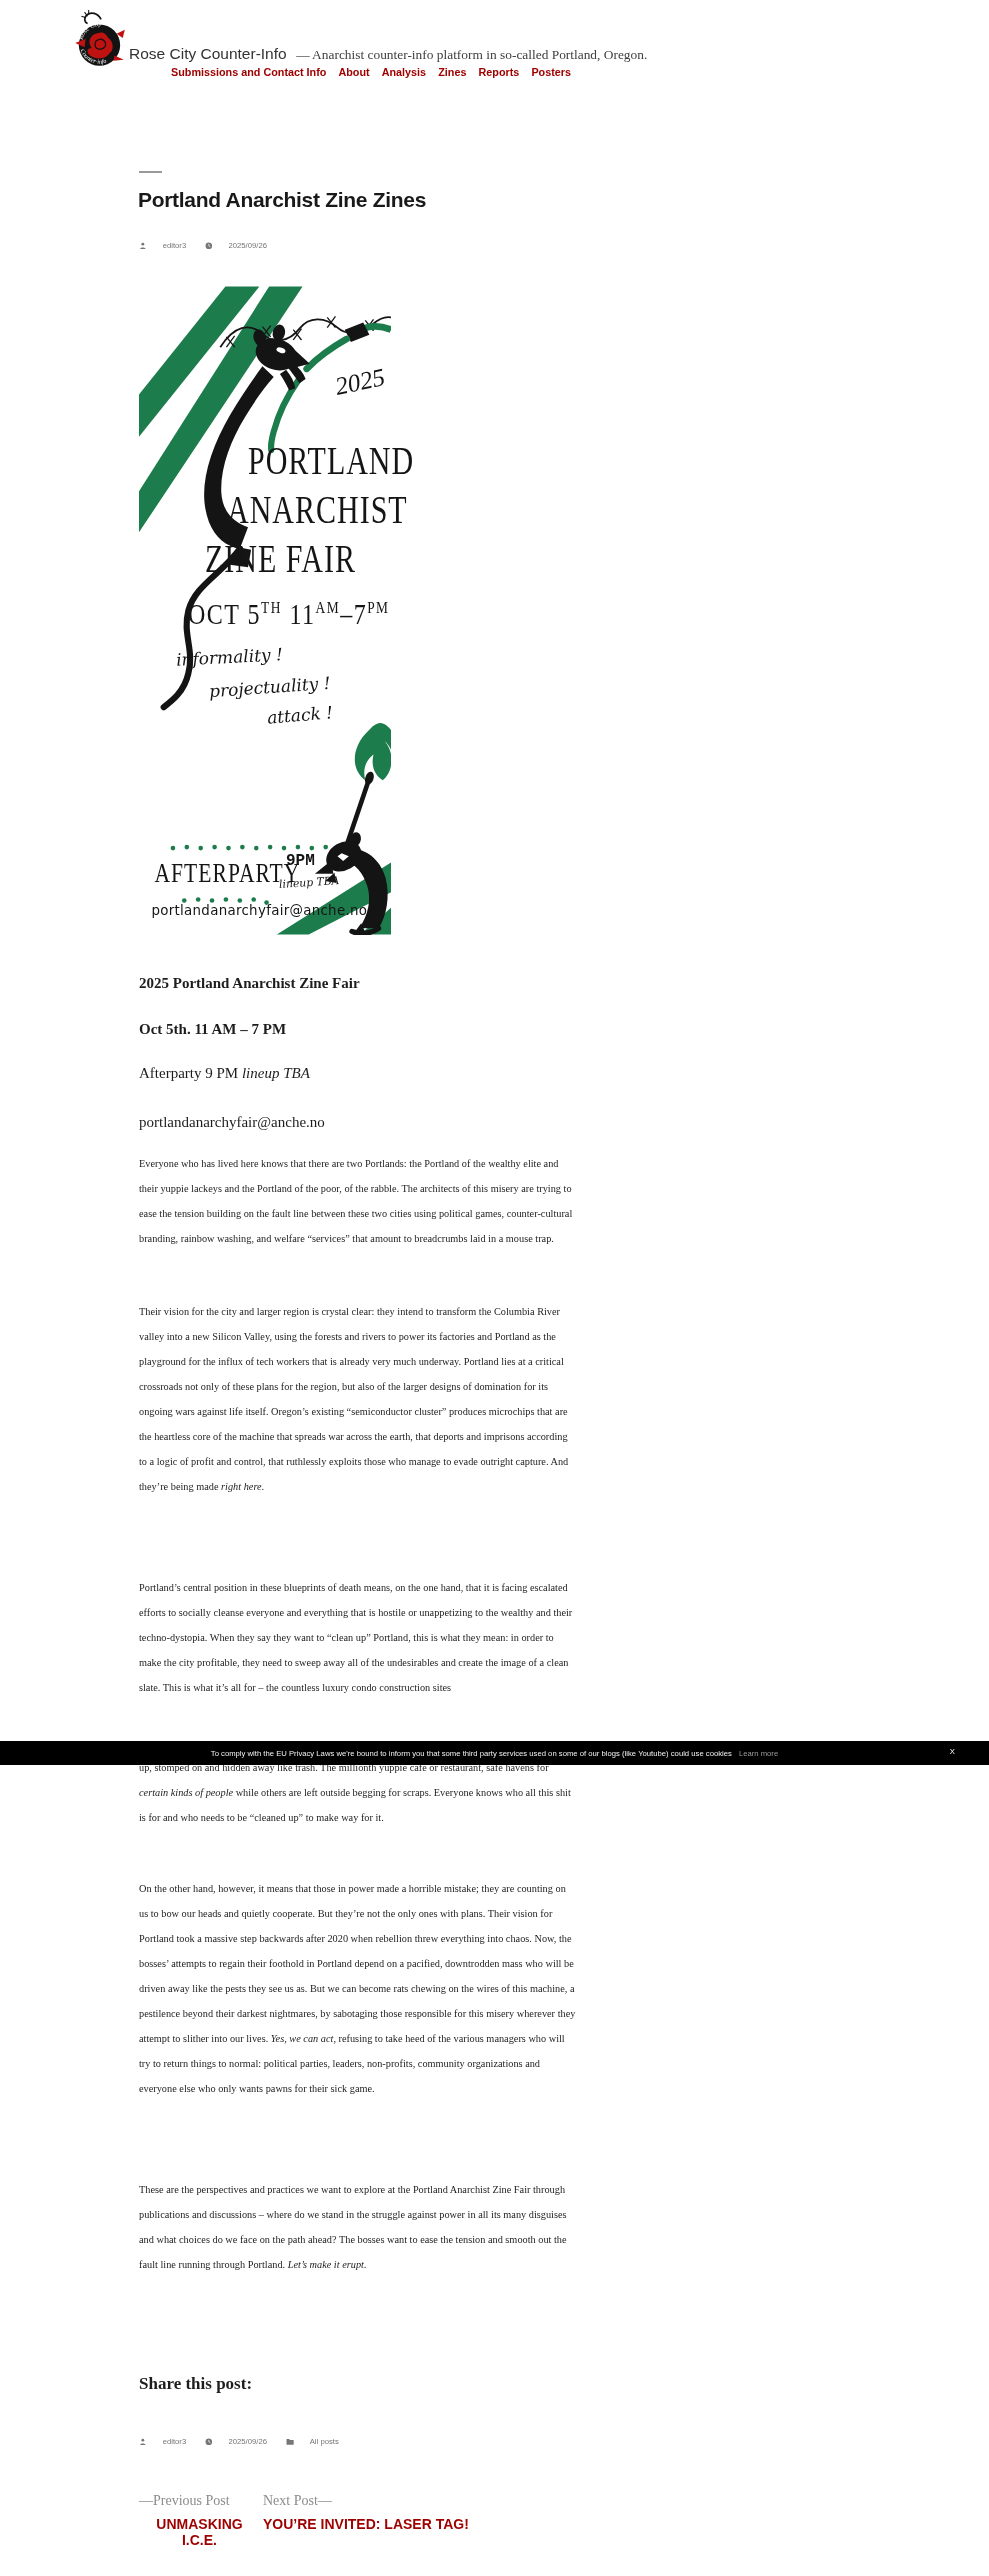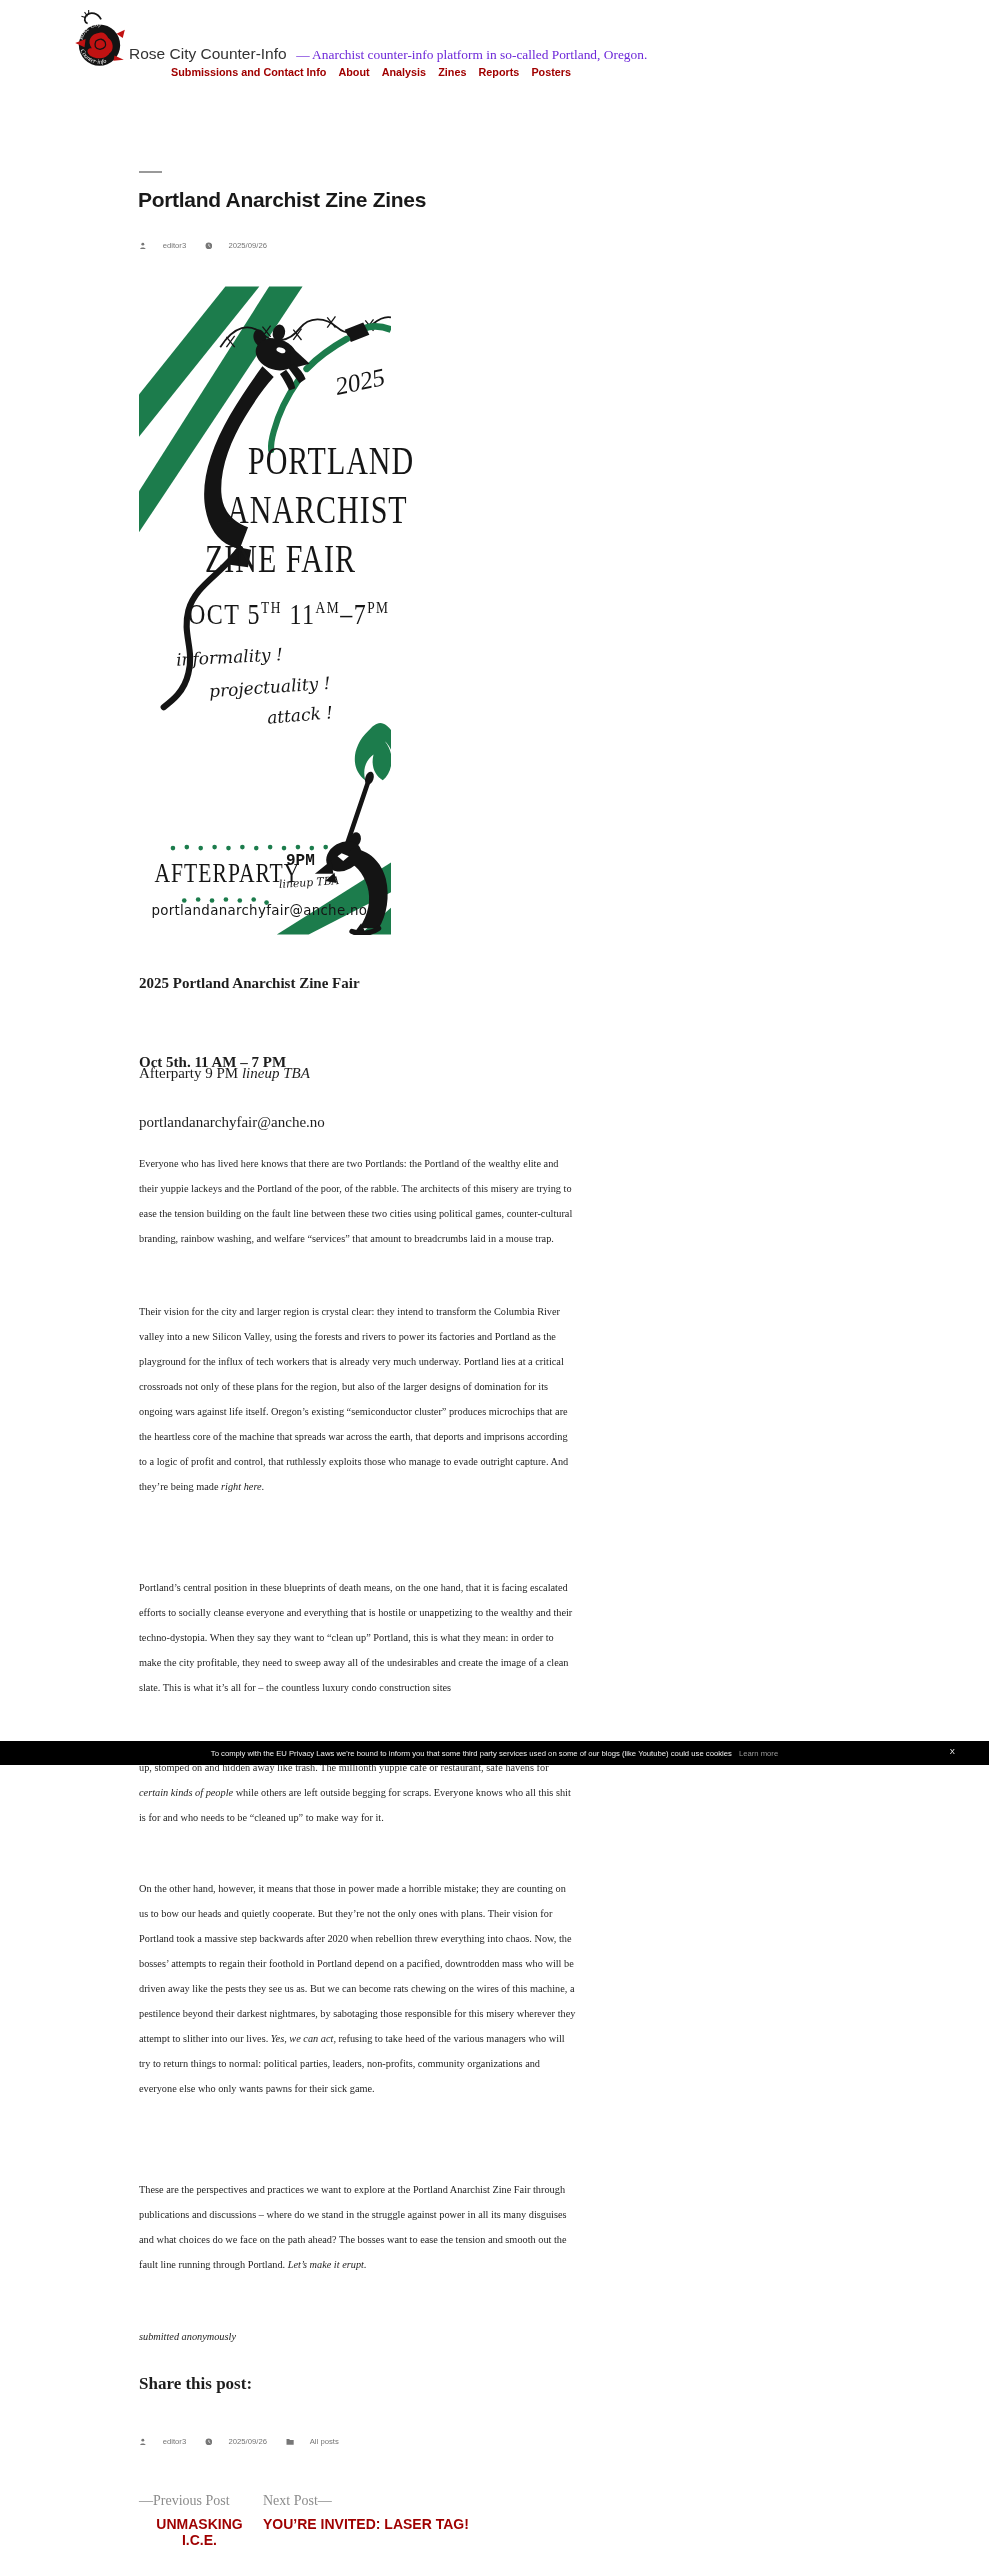--- a/index.html
+++ b/index.html
@@ -1,21 +1,21 @@
 <!DOCTYPE html>
 <html style="font-size:8.2px"><head>
 <meta charset="utf-8">
 <style>
   html,body{margin:0;padding:0;background:#fff;}
   .page{position:relative;width:989px;height:2961px;background:#fff;overflow:hidden;
         font-family:"Liberation Sans",sans-serif;color:#1f1f1f;}
   .abs{position:absolute;}
   
   .site-title{font-size:15.5px;color:#333;letter-spacing:0;}
-  .site-tagline{font-family:"Liberation Serif",serif;font-size:13.4px;color:#6d28d9;}
+  .site-tagline{font-family:"Liberation Serif",serif;font-size:13.4px;color:#404040;}
   .nav a{color:#a00000;font-weight:bold;font-size:10.8px;text-decoration:none;margin-right:9.8px;}
   
   .divider-dash{background:#999;width:23px;height:2.1px;}
   h1.post-title{margin:0;font-size:21px;font-weight:bold;color:#191919;letter-spacing:-0.3px;}
   .meta-row{display:flex;align-items:center;gap:5.2px;color:#757575;font-size:7.7px;}
   .meta-item{display:flex;align-items:center;gap:16px;margin-right:13.4px;}
   .meta-item svg{display:block;}
   
   .para{font-family:"Liberation Serif",serif;font-size:10.3px;line-height:25px;color:#1d1d1d;width:438px;margin:0;}
   .para em{font-style:italic;}
@@ -201,31 +201,30 @@
     <div class="ptxt p-script" style="left:37px;top:361px;transform:rotate(-3deg);">informality !</div>
     <div class="ptxt p-script" style="left:70px;top:391px;transform:rotate(-4deg);">projectuality !</div>
     <div class="ptxt p-script" style="left:128px;top:419px;transform:rotate(-5deg);">attack !</div>
     <div class="ptxt p-after" style="left:15.5px;top:571px;">AFTERPARTY</div>
     <div class="ptxt p-9pm" style="left:147px;top:566px;">9PM</div>
     <div class="ptxt p-lineup" style="left:140px;top:590px;transform:rotate(-4deg);">lineup TBA</div>
     <div class="ptxt p-email" style="left:12.4px;top:617px;">portlandanarchyfair@anche.no</div>
   </div>
 
   <p class="abs detail b" style="left:139px;top:975px;">2025 Portland Anarchist Zine Fair</p>
-  <p class="abs detail b" style="left:139px;top:1021px;margin-top:33px;">Oct 5th. 11 AM – 7 PM</p>
+  <p class="abs detail b" style="left:139px;top:1021px;">Oct 5th. 11 AM – 7 PM</p>
   <p class="abs detail" style="left:139px;top:1065px;"><span>Afterparty 9 PM </span><em>lineup TBA</em></p>
   <p class="abs detail" style="left:139px;top:1114px;">portlandanarchyfair@anche.no</p>
 
   <p class="abs para" style="left:139px;top:1151px;">Everyone who has lived here knows that there are two Portlands: the Portland of the wealthy elite and their yuppie lackeys and the Portland of the poor, of the rabble. The architects of this misery are trying to ease the tension building on the fault line between these two cities using political games, counter-cultural branding, rainbow washing, and welfare “services” that amount to breadcrumbs laid in a mouse trap.</p>
   <p class="abs para" style="left:139px;top:1299px;"><span>Their vision for the city and larger region is crystal clear: they intend to transform the Columbia River valley into a new Silicon Valley, using the forests and rivers to power its factories and Portland as the playground for the influx of tech workers that is already very much underway. Portland lies at a critical crossroads not only of these plans for the region, but also of the larger designs of domination for its ongoing wars against life itself. Oregon’s existing “semiconductor cluster” produces microchips that are the heartless core of the machine that spreads war across the earth, that deports and imprisons according to a logic of profit and control, that ruthlessly exploits those who manage to evade outright capture. And they’re being made </span><em>right here</em><span>.</span></p>
   <p class="abs para" style="left:139px;top:1575px;">Portland’s central position in these blueprints of death means, on the one hand, that it is facing escalated efforts to socially cleanse everyone and everything that is hostile or unappetizing to the wealthy and their techno-dystopia. When they say they want to “clean up” Portland, this is what they mean: in order to make the city profitable, they need to sweep away all of the undesirables and create the image of a clean slate. This is what it’s all for – the countless luxury condo construction sites</p>
   <p class="abs para" style="left:139px;top:1755px;"><span>up, stomped on and hidden away like trash. The millionth yuppie cafe or restaurant, safe havens for </span><em>certain kinds of people</em><span> while others are left outside begging for scraps. Everyone knows who all this shit is for and who needs to be “cleaned up” to make way for it.</span></p>
   <p class="abs para" style="left:139px;top:1876px;"><span>On the other hand, however, it means that those in power made a horrible mistake; they are counting on us to bow our heads and quietly cooperate. But they’re not the only ones with plans. Their vision for Portland took a massive step backwards after 2020 when rebellion threw everything into chaos. Now, the bosses’ attempts to regain their foothold in Portland depend on a pacified, downtrodden mass who will be driven away like the pests they see us as. But we can become rats chewing on the wires of this machine, a pestilence beyond their darkest nightmares, by sabotaging those responsible for this misery wherever they attempt to slither into our lives. </span><em>Yes, we can act,</em><span> refusing to take heed of the various managers who will try to return things to normal: political parties, leaders, non-profits, community organizations and everyone else who only wants pawns for their sick game.</span></p>
   <p class="abs para" style="left:139px;top:2177px;"><span>These are the perspectives and practices we want to explore at the Portland Anarchist Zine Fair through publications and discussions – where do we stand in the struggle against power in all its many disguises and what choices do we face on the path ahead? The bosses want to ease the tension and smooth out the fault line running through Portland. </span><em>Let’s make it erupt.</em></p>
-  <p class="abs para" style="left:139px;top:2324px;"><em>submitted anonymously</em></p>
 
   <div class="abs cookie">
     <span class="msg">To comply with the EU Privacy Laws we're bound to inform you that some third party services used on some of our blogs (like Youtube) could use cookies</span>
     <span class="learn">Learn more</span>
     <span class="x">X</span>
   </div>
 
   <div class="abs share-h" style="left:139px;top:2374px;">Share this post:</div>
 
   <div class="abs meta-row" style="left:139px;top:2437px;">

